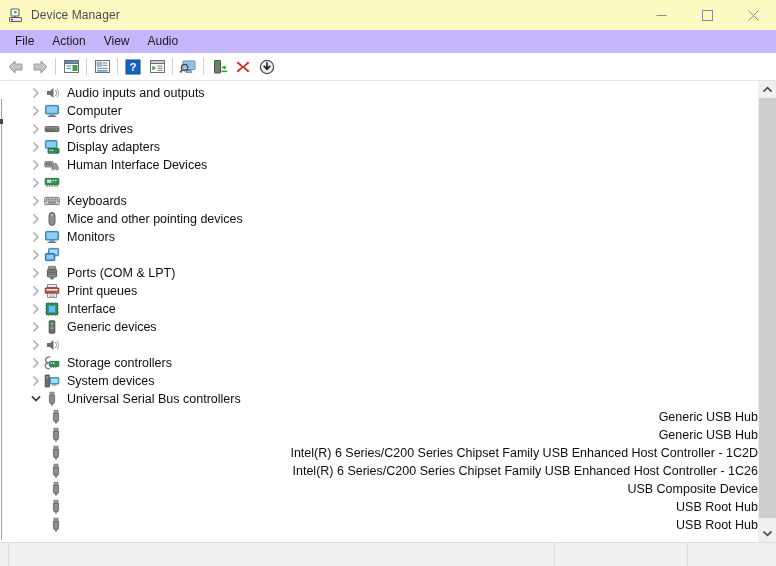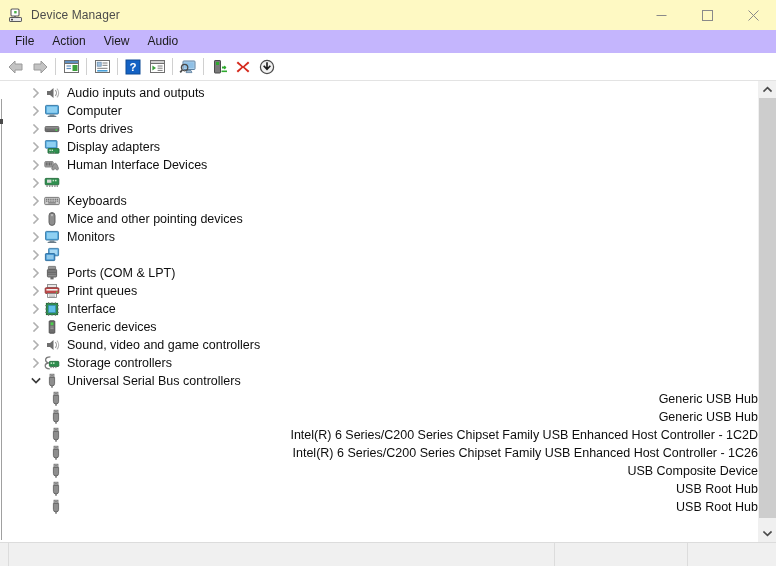--- a/index.html
+++ b/index.html
@@ -665,21 +665,20 @@
               <path d="M2 1 L6 5 L2 9" fill="none" stroke="#b0b0b0" stroke-width="1.6" stroke-linecap="square"></path>
             </svg>
         </div>
         <div class="row-icon">
           <svg width="16" height="16" viewBox="0 0 16 16">
             <path d="M3 6 L6 6 L9.5 3 L9.5 13 L6 10 L3 10 Z" fill="#6e6e6e"></path>
             <path d="M11.3 5.2 A4 4 0 0 1 11.3 10.8" fill="none" stroke="#9a9a9a" stroke-width="1.1"></path>
             <path d="M12.9 3.6 A6.3 6.3 0 0 1 12.9 12.4" fill="none" stroke="#b5b5b5" stroke-width="1.1"></path>
           </svg>
         </div>
-        <div class="row-label">Sound, video and game controllers</div>
       </div>
 
       <div class="row level0">
         <div class="chev">
           <svg width="8" height="10" viewBox="0 0 8 10">
               <path d="M2 1 L6 5 L2 9" fill="none" stroke="#b0b0b0" stroke-width="1.6" stroke-linecap="square"></path>
             </svg>
         </div>
         <div class="row-icon">
           <svg width="16" height="16" viewBox="0 0 16 16">
@@ -690,20 +689,37 @@
               <rect x="6.4" y="11.6" width="1.3" height="1.5"></rect>
                 <rect x="8.8" y="11.6" width="1.3" height="1.5"></rect>
                 <rect x="11.2" y="11.6" width="1.3" height="1.5"></rect>
             </g>
             <path d="M6.4 1.8 q-4.8 0 -4.8 3.3 q0 2.2 3.2 2.9 q-3.6 0.3 -3.6 2.8 q0 3 4.6 3" fill="none" stroke="#7a7a7a" stroke-width="1.3"></path>
           </svg>
         </div>
         <div class="row-label">Storage controllers</div>
       </div>
 
+      <div class="row level0">
+        <div class="chev">
+          <svg width="8" height="10" viewBox="0 0 8 10">
+              <path d="M2 1 L6 5 L2 9" fill="none" stroke="#b0b0b0" stroke-width="1.6" stroke-linecap="square"></path>
+            </svg>
+        </div>
+        <div class="row-icon">
+          <svg width="16" height="16" viewBox="0 0 16 16">
+            <rect x="1.2" y="2" width="4.2" height="12" rx="0.6" fill="#6e6e6e" stroke="#4a4a4a" stroke-width="0.9"></rect>
+            <rect x="2.2" y="3.2" width="2.2" height="2.2" fill="#4ad04a"></rect>
+            <rect x="6" y="4.6" width="8.8" height="6.4" rx="0.7" fill="#4fa8e0" stroke="#3a7ca8" stroke-width="0.9"></rect>
+            <rect x="7" y="5.6" width="6.8" height="4.4" fill="#a8dcf5"></rect>
+            <rect x="8.4" y="11.4" width="4" height="1.2" fill="#7d8e99"></rect>
+          </svg>
+        </div>
+        <div class="row-label">System devices</div>
+      </div>
 
       <div class="row level0">
         <div class="chev">
           <svg width="10" height="8" viewBox="0 0 10 8">
               <path d="M1.5 2 L5 5.5 L8.5 2" fill="none" stroke="#3a3a3a" stroke-width="1.7" stroke-linecap="square"></path>
             </svg>
         </div>
         <div class="row-icon">
           <svg width="16" height="16" viewBox="0 0 16 16">
             <rect x="6" y="1.2" width="4" height="3" fill="#c8c8c8" stroke="#6e6e6e" stroke-width="0.8"></rect>

